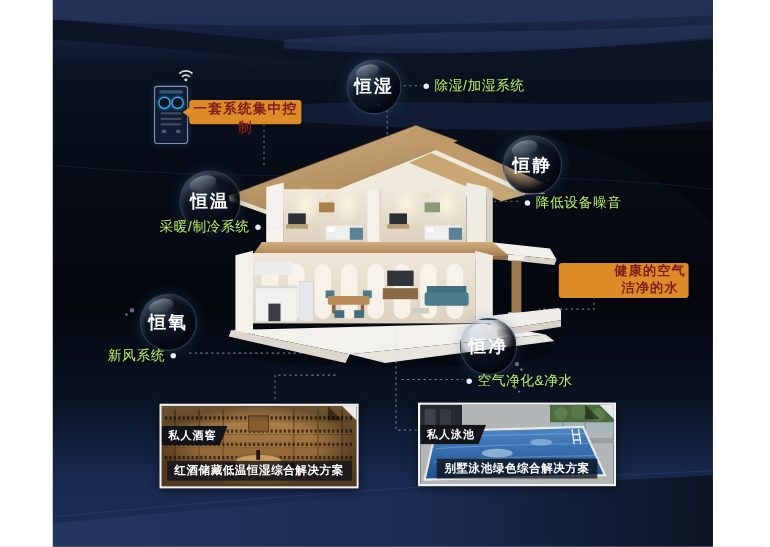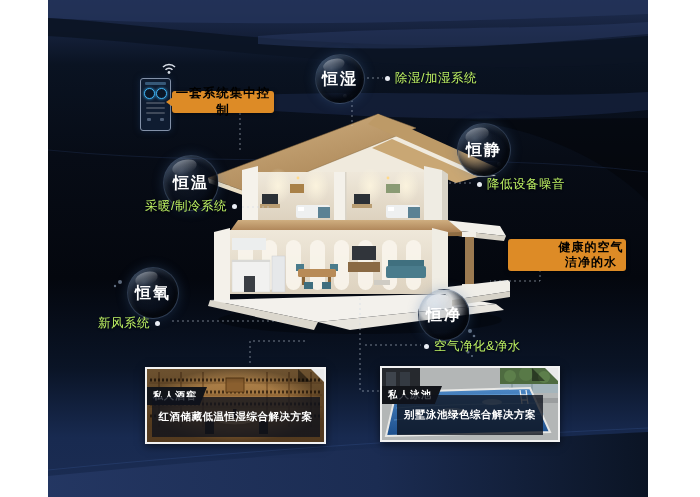--- a/index.html
+++ b/index.html
@@ -11,22 +11,22 @@
     color:#fff;font-weight:bold;font-size:16px;letter-spacing:2px;z-index:6;
     background:radial-gradient(circle at 32% 28%, rgba(150,180,220,.30), rgba(60,80,110,.14) 35%, rgba(8,14,26,.93) 68%, rgba(18,28,48,.96));
     border:1px solid rgba(130,160,200,.30);
     box-shadow:inset -3px -4px 7px rgba(0,0,0,.65), inset 2px 3px 5px rgba(160,190,230,.25), 0 0 12px rgba(70,110,170,.28);}
   .bubble::after{content:"";position:absolute;top:8%;left:14%;width:46%;height:26%;border-radius:50%;
     background:linear-gradient(rgba(255,255,255,.34),rgba(255,255,255,0));transform:rotate(-16deg);}
   .bubble span{position:relative;z-index:2;}
   .note{position:absolute;display:flex;align-items:center;gap:5px;color:#bef264;font-size:12.5px;
     letter-spacing:.5px;white-space:nowrap;text-shadow:0 1px 2px rgba(0,0,0,.85);z-index:6;}
   .ndot{width:5px;height:5px;border-radius:50%;background:#e9edf4;flex:0 0 auto;}
-  .obadge{position:absolute;background:#dd8b26;color:#000000;font-weight:bold;border-radius:3px;
-    display:flex;flex-direction:column;align-items:center;justify-content:center;text-align:center;
+  .obadge{position:absolute;background:#dd8b26;color:#7f1d1d;font-weight:bold;border-radius:3px;
+    display:flex;flex-direction:column;align-items:center;justify-content:flex-start;text-align:center;
     box-shadow:0 1px 4px rgba(0,0,0,.5);z-index:6;}
   .obadge.b1{font-size:12.5px;letter-spacing:1px;}
   .obadge.b1::before{content:"";position:absolute;left:-6px;top:50%;margin-top:-5px;
     border-right:7px solid #dd8b26;border-top:5px solid transparent;border-bottom:5px solid transparent;}
   .obadge.b2{font-size:12px;line-height:15px;letter-spacing:1px;padding-left:48px;}
   .phone{position:absolute;left:92px;top:78px;width:31px;height:53px;background:#0f1c31;
     border:1px solid #8391a8;border-radius:3px;z-index:6;box-shadow:0 0 6px rgba(20,40,70,.8);padding:2px;box-sizing:border-box;}
   .phone .hbar{height:3px;background:rgba(130,200,255,.35);margin:1px 2px 3px;border-radius:1px;}
   .phone .knobs{display:flex;justify-content:space-around;margin:1px 0 3px;}
   .phone .knob{width:9px;height:9px;border-radius:50%;background:#0b1626;border:1px solid #3fb0f0;
@@ -34,21 +34,21 @@
   .phone .rbar{height:2px;background:rgba(255,255,255,.20);margin:3px 3px 0;border-radius:1px;}
   .phone .foot{display:flex;justify-content:space-around;margin-top:4px;}
   .phone .fdot{width:4px;height:3px;background:rgba(150,170,200,.45);border-radius:1px;}
   .wifi{position:absolute;left:113px;top:61px;z-index:6;}
   .card{position:absolute;border:2px solid #f2f2f2;background:#111;z-index:7;box-shadow:0 2px 8px rgba(0,0,0,.6);}
   .card .photo{position:absolute;left:0;top:0;width:100%;height:100%;}
   .card .tag{position:absolute;left:0;top:18px;background:#121419;color:#fff;font-size:10px;font-weight:bold;
     letter-spacing:1px;padding:2px 10px 2px 6px;clip-path:polygon(0 0,100% 0,88% 100%,0 100%);z-index:3;}
   .card .caption{position:absolute;bottom:5px;left:50%;transform:translateX(-50%);
     background:rgba(14,18,28,.78);color:#fff;font-size:10.5px;font-weight:bold;letter-spacing:.5px;
-    padding:13px 7px;white-space:nowrap;z-index:3;}
+    padding:2px 7px;white-space:nowrap;z-index:3;}
   .card .fold{position:absolute;top:0;right:0;width:0;height:0;z-index:3;
     border-top:13px solid #e9e9e9;border-left:13px solid transparent;}
   .card .fold-shadow{position:absolute;top:0;right:13px;width:0;height:0;z-index:2;
     border-bottom:13px solid rgba(0,0,0,.45);border-right:13px solid transparent;transform:translateY(0);}
 </style>
 </head>
 <body>
 
 <div id="canvas">
 

